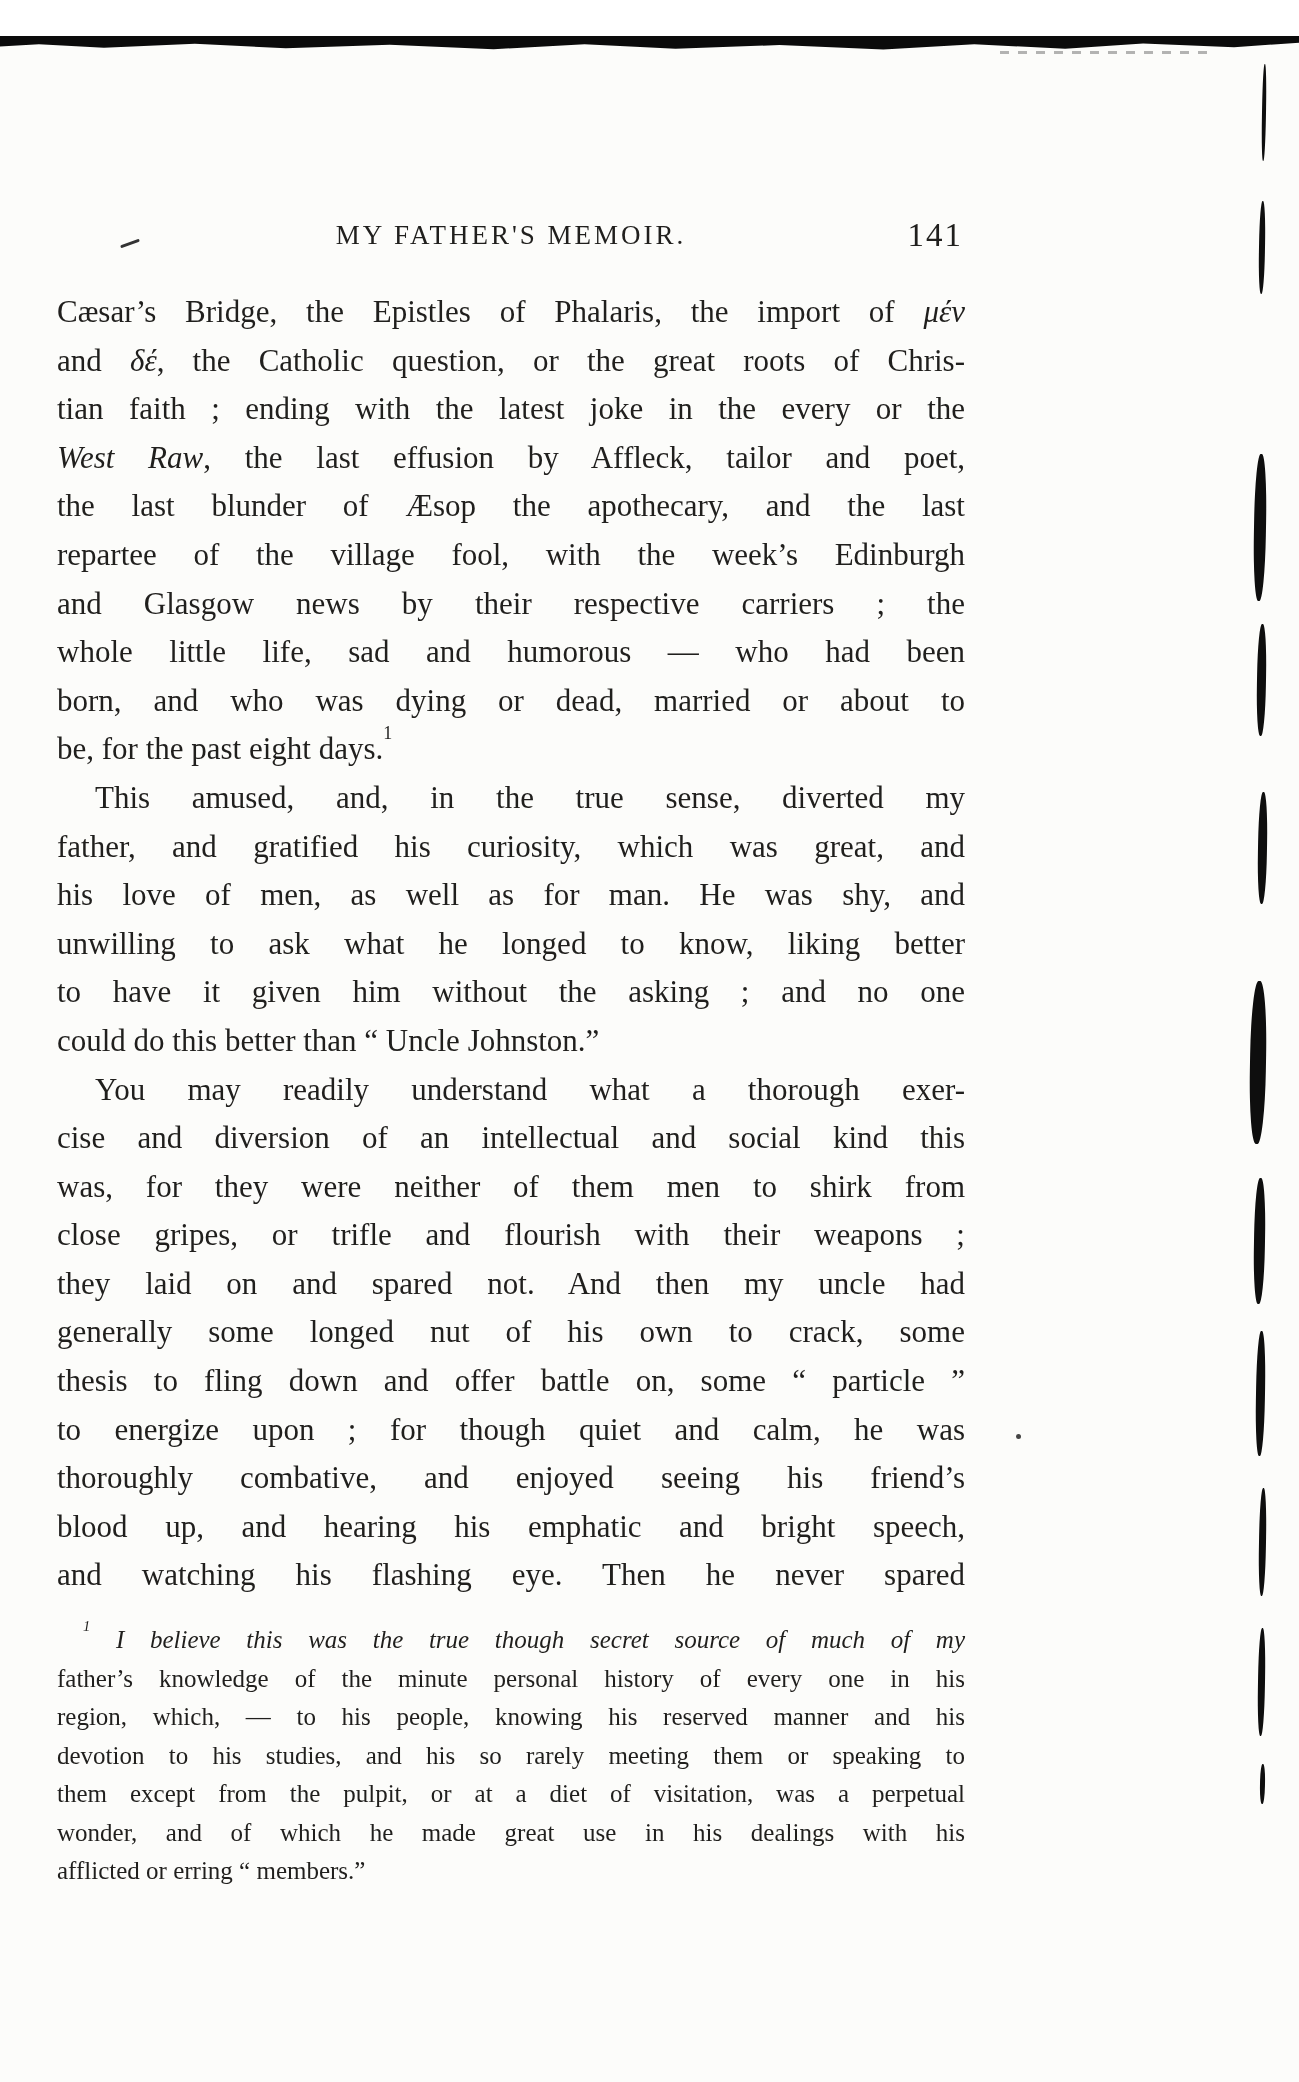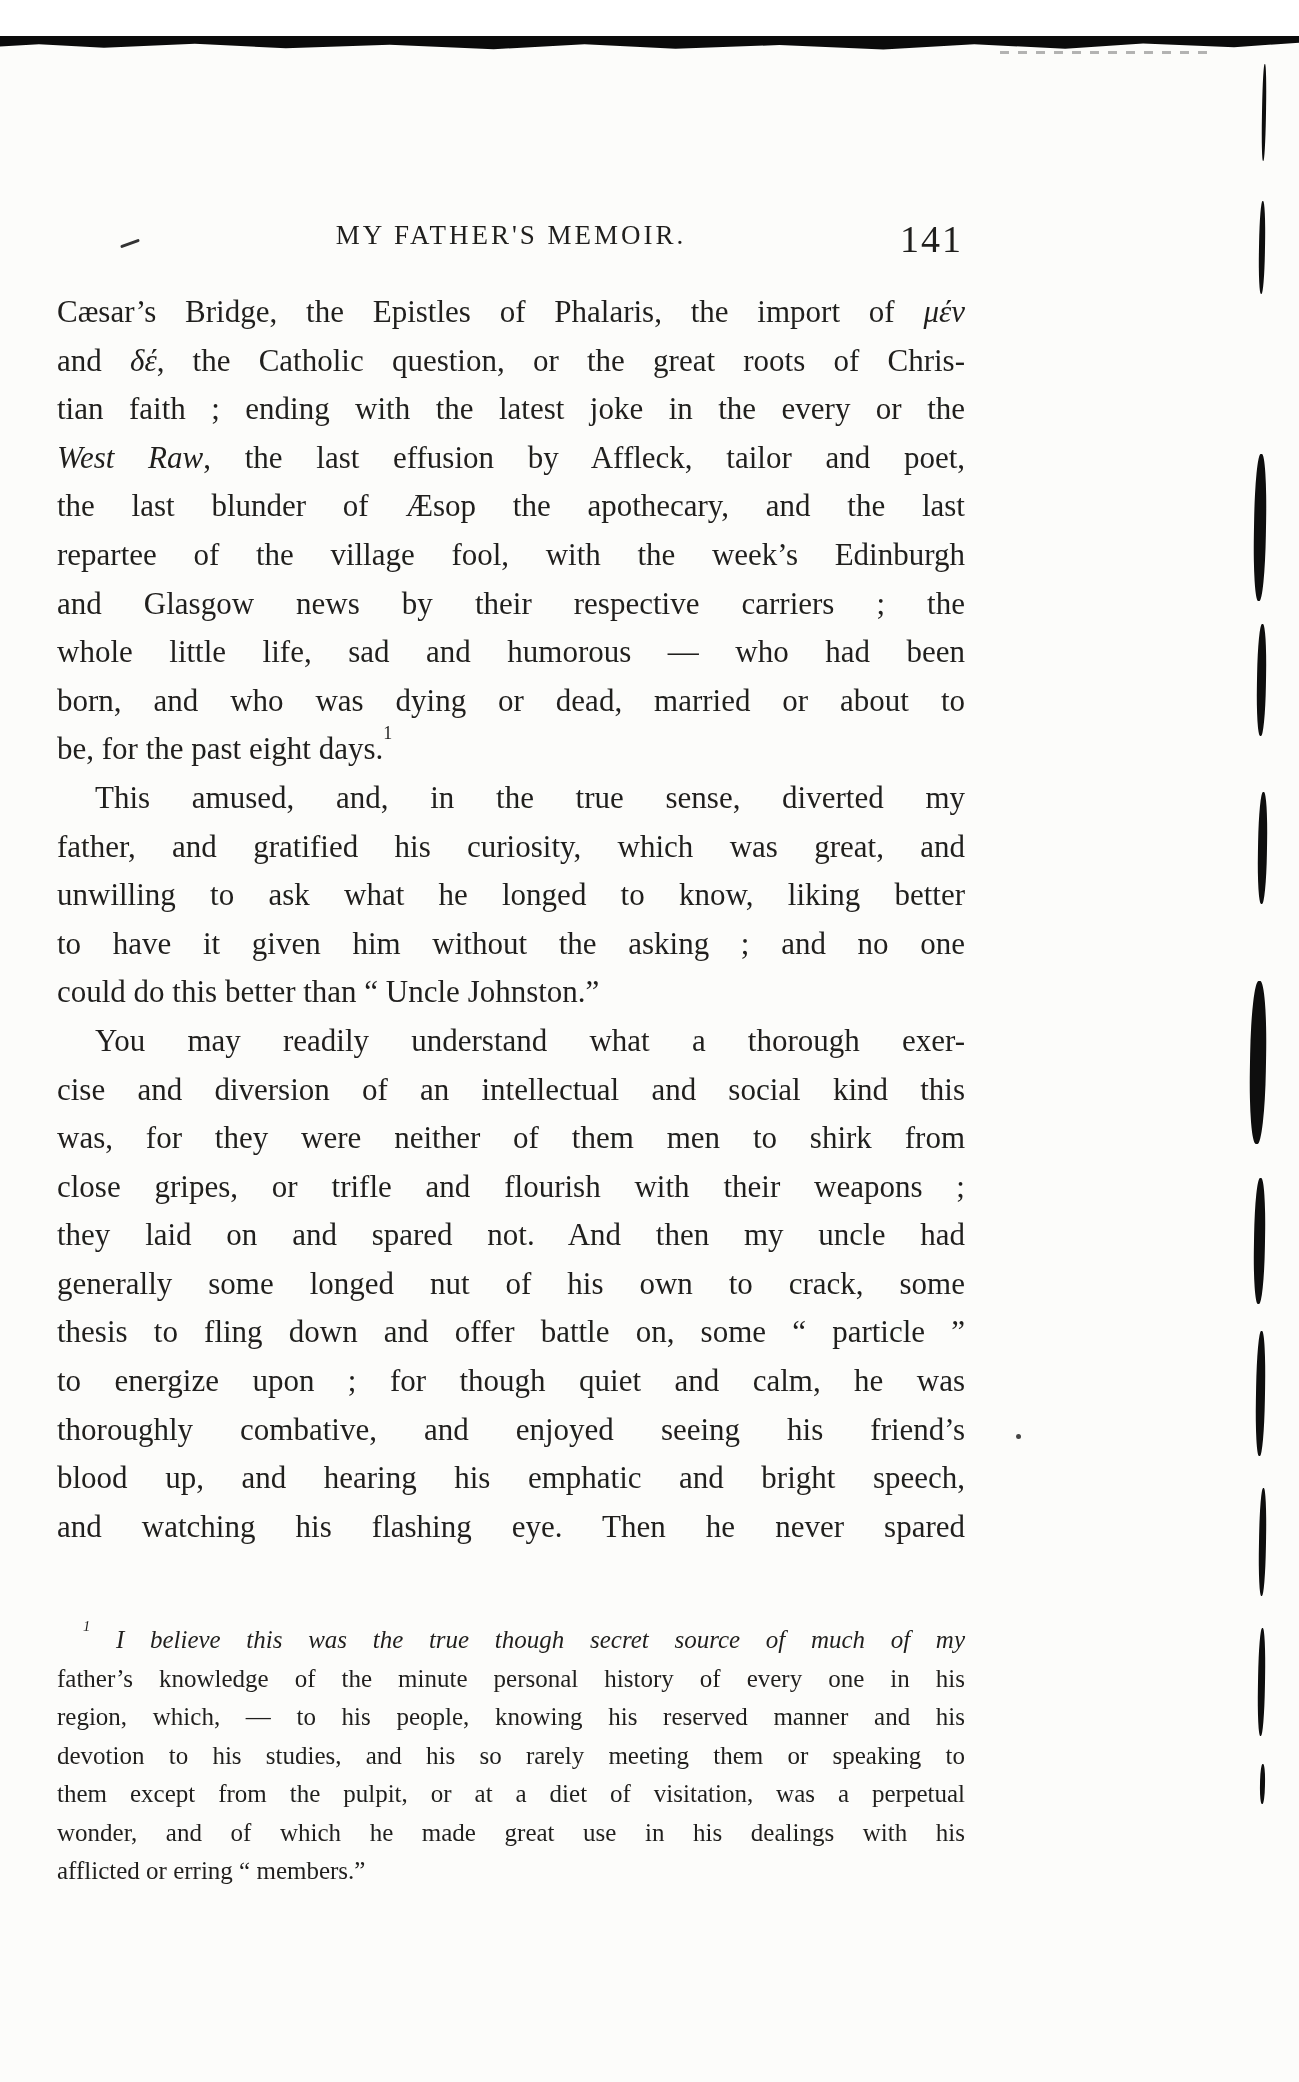--- a/index.html
+++ b/index.html
@@ -11,21 +11,21 @@
     background: var(--paper, #fcfcfa);
     overflow: hidden;
     font-family: "Liberation Serif", serif;
     color: var(--ink, #201f1d);
     margin-top: 36px;
   }
 
   
   .header { position: absolute; left: 57px; top: 184px; width: 908px; height: 44px; }
   .title  { display: block; text-align: center; font-size: 27px; letter-spacing: 3px; }
-  .pagenum{ position: absolute; right: 2px; top: -3px; font-size: 38px; letter-spacing: 2px; text-align: center; }
+  .pagenum{ position: absolute; right: 2px; top: -3px; font-size: 33px; letter-spacing: 2px; text-align: center; }
 
   
   .body-text { position: absolute; left: 57px; top: 252px; width: 908px;
                font-size: 31px; line-height: 48.6px; }
   .footnote  { position: absolute; left: 57px; top: 1585px; width: 908px;
                font-size: 25px; line-height: 38.5px; }
 
   .line { text-align: justify; text-align-last: justify; }
   .line.last { text-align-last: left; }
   .body-text .indent { text-indent: 38px; }
@@ -103,20 +103,21 @@
         <div class="line"><span>the last blunder of Æsop the apothecary, and the last</span></div>
         <div class="line"><span>repartee of the village fool, with the week’s Edinburgh</span></div>
         <div class="line"><span>and Glasgow news by their respective carriers ; the</span></div>
         <div class="line"><span>whole little life, sad and humorous — who had been</span></div>
         <div class="line"><span>born, and who was dying or dead, married or about to</span></div>
         <div class="line last"><span>be, for the past eight days.</span><sup>1</sup></div>
       </div>
       <div class="paragraph">
         <div class="line indent"><span>This amused, and, in the true sense, diverted my</span></div>
         <div class="line"><span>father, and gratified his curiosity, which was great, and</span></div>
+        <div class="line"><span>his love of men, as well as for man.  He was shy, and</span></div>
         <div class="line"><span>unwilling to ask what he longed to know, liking better</span></div>
         <div class="line"><span>to have it given him without the asking ; and no one</span></div>
         <div class="line last"><span>could do this better than “ Uncle Johnston.”</span></div>
       </div>
       <div class="paragraph">
         <div class="line indent"><span>You may readily understand what a thorough exer-</span></div>
         <div class="line"><span>cise and diversion of an intellectual and social kind this</span></div>
         <div class="line"><span>was, for they were neither of them men to shirk from</span></div>
         <div class="line"><span>close gripes, or trifle and flourish with their weapons ;</span></div>
         <div class="line"><span>they laid on and spared not.  And then my uncle had</span></div>

